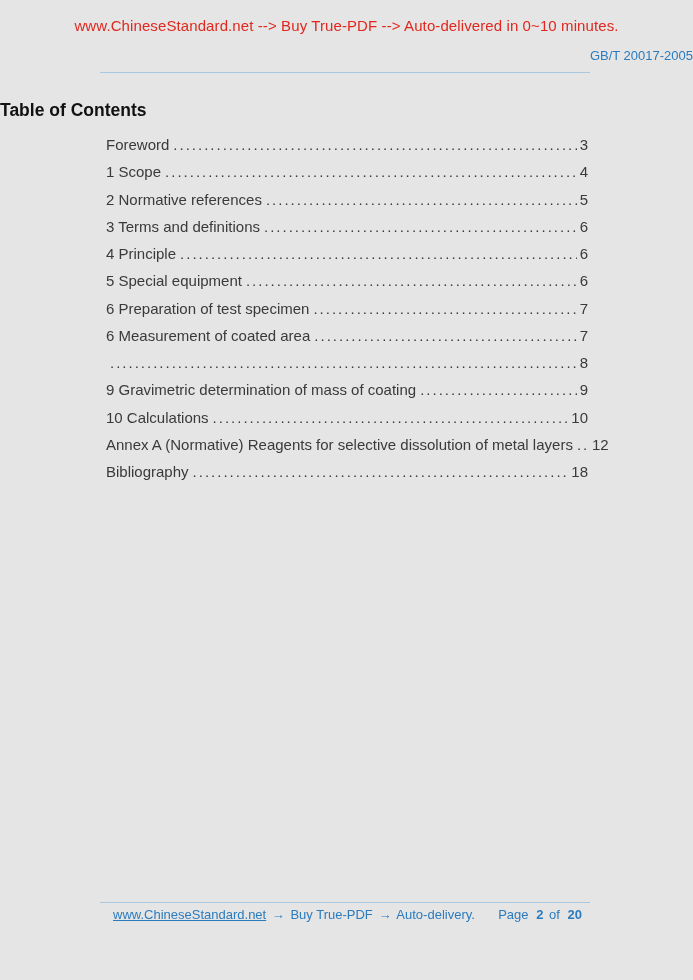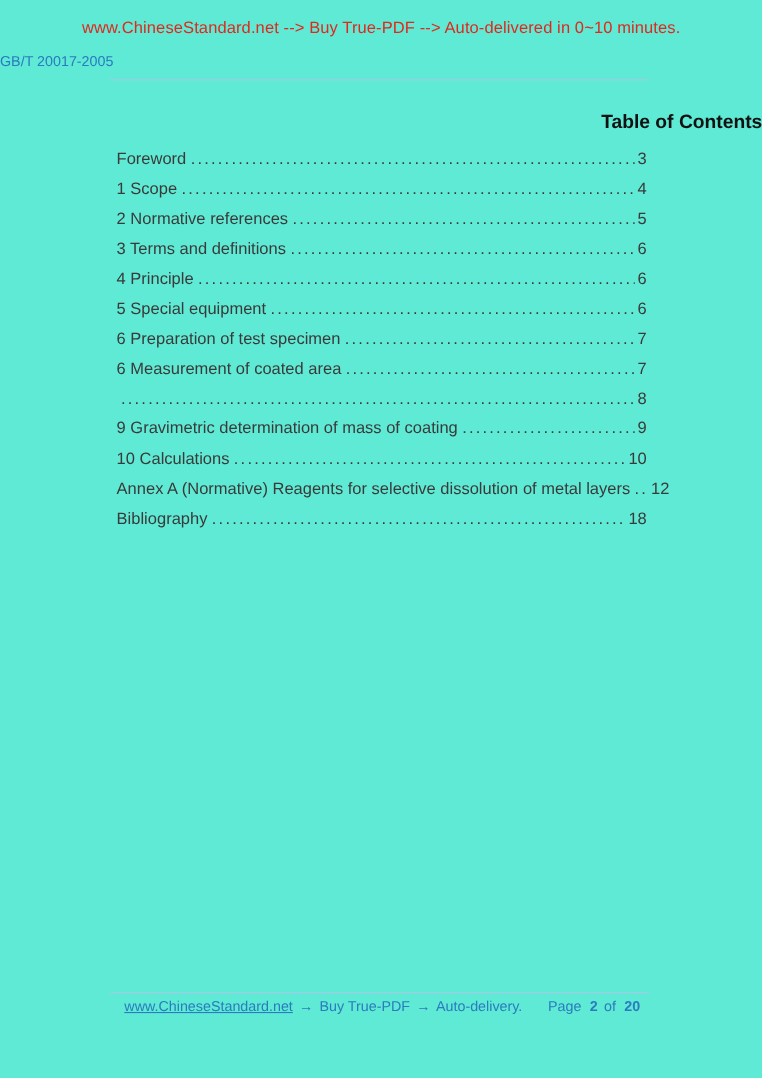--- a/index.html
+++ b/index.html
@@ -12,49 +12,49 @@
   * { margin: 0; padding: 0; box-sizing: border-box; }
   html, body { background: #ffffff; }
   body {
     font-family: "Liberation Sans", sans-serif;
     width: 693px; height: 980px;
     position: relative;
     overflow: hidden;
   }
   .page {
     position: absolute; inset: 0;
-    background: #5eead4;
+    background: #e5e5e5;
     padding-left: 24px;
   }
   .promo-banner {
     position: absolute;
     top: 17px; left: 0; right: 0;
     text-align: center;
     color: var(--banner-red);
     font-size: 15px;
     letter-spacing: 0.1px;
     white-space: nowrap;
   }
   .std-number {
     position: absolute;
     top: 48px; left: 0; right: 0;
-    text-align: left;
+    text-align: right;
     color: var(--link-blue);
     font-size: 13px;
   }
   .header-rule {
     position: absolute;
     top: 72px; left: 100px; width: 490px;
     border: none;
     border-top: 1px solid var(--rule-blue);
   }
   .toc-title {
     position: absolute;
     top: 100px; left: 0; right: 0;
-    text-align: right;
+    text-align: left;
     font-size: 17.5px;
     font-weight: bold;
     color: #111111;
   }
   .toc-list {
     position: absolute;
     top: 131px; left: 106px; right: 105px;
   }
   .toc-entry {
     display: flex;

